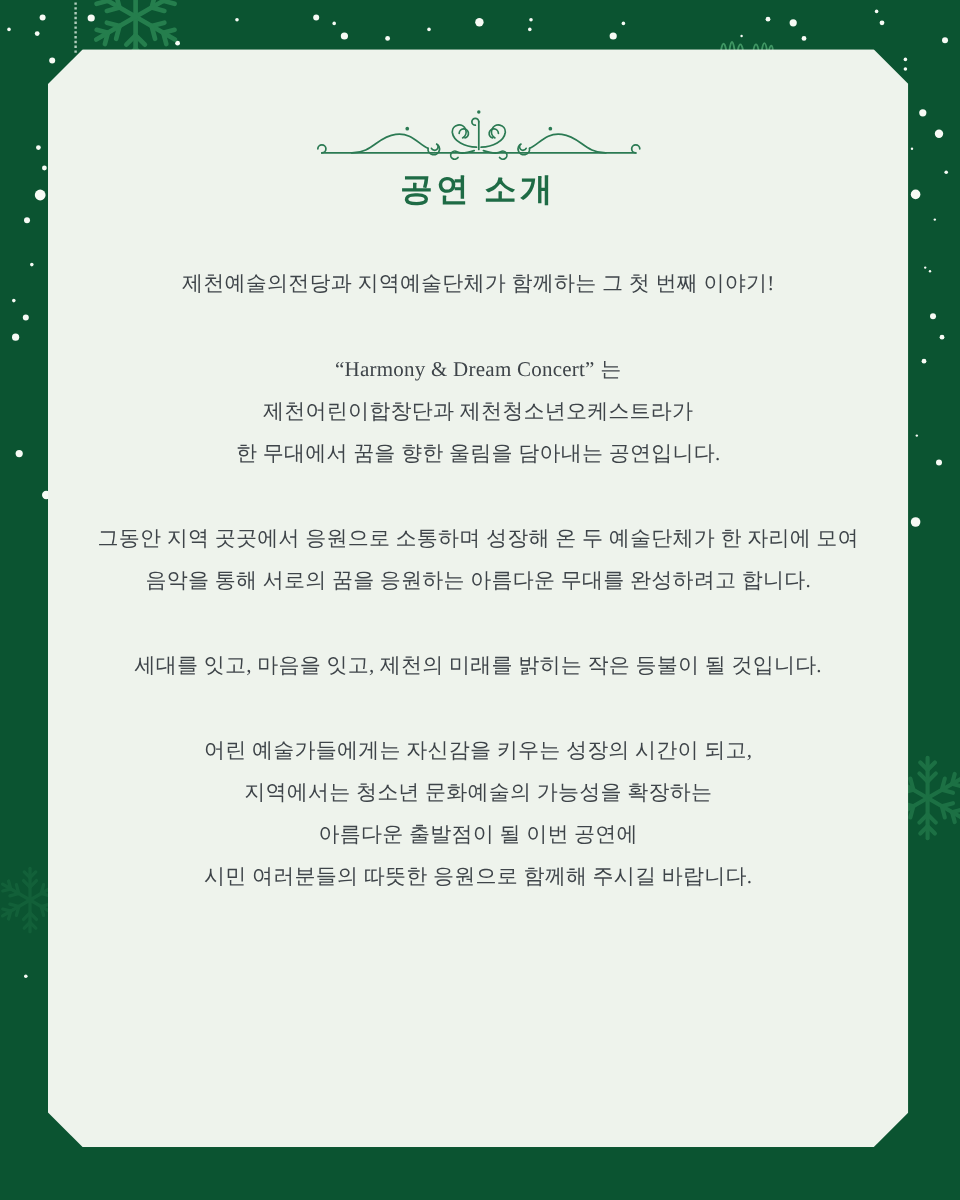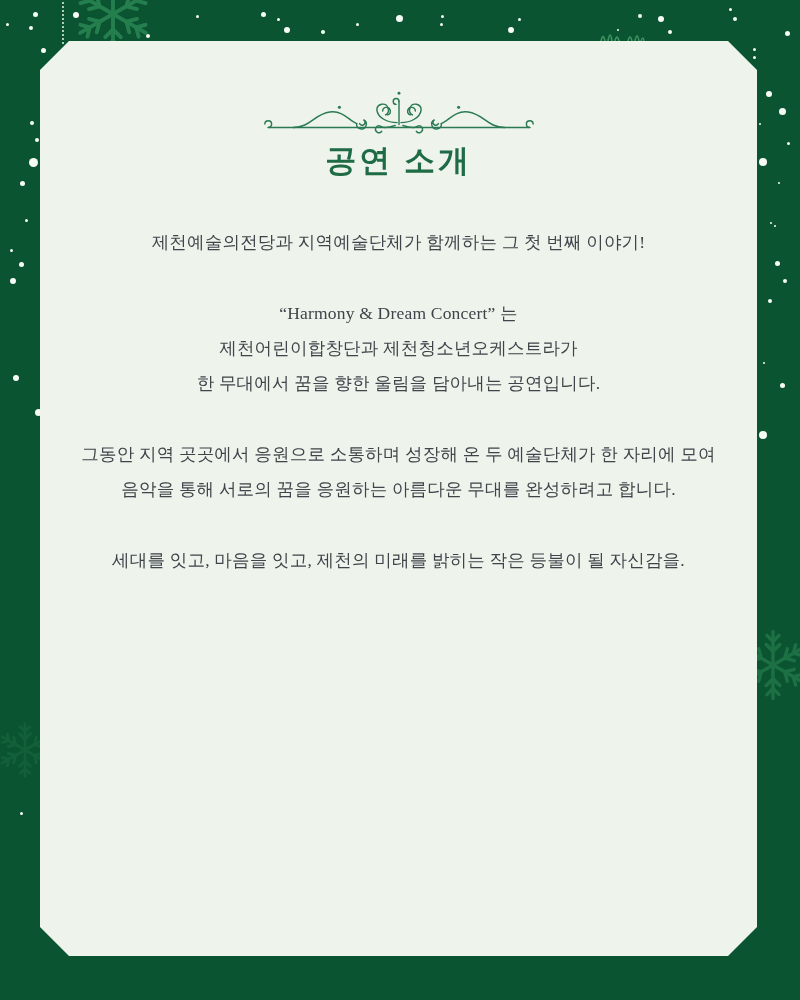--- a/index.html
+++ b/index.html
@@ -29,21 +29,21 @@
   .sprig{position:absolute;color:#3f9663;}
   .card{
     position:absolute;left:40px;top:41px;width:717px;height:915px;
     background:var(--card);
     clip-path:polygon(29px 0,calc(100% - 29px) 0,100% 29px,100% calc(100% - 29px),calc(100% - 29px) 100%,29px 100%,0 calc(100% - 29px),0 29px);
   }
   .content{padding-top:47px;text-align:center;}
   .flourish{display:block;margin:0 auto;}
   .page-title{
     margin-top:2px;margin-bottom:43px;
-    font-size:31px;font-weight:700;letter-spacing:3px;
+    font-size:27px;font-weight:700;letter-spacing:3px;
     color:#1e6b45;
   }
   .para{margin:0 auto;}
   .para + .para{margin-top:36px;}
   .line{
     line-height:35px;font-size:17.5px;letter-spacing:0.2px;
     color:var(--body-text);
   }
 </style>
 </head>
@@ -192,18 +192,24 @@
           <div class="line">제천어린이합창단과 제천청소년오케스트라가</div>
           <div class="line">한 무대에서 꿈을 향한 울림을 담아내는 공연입니다.</div>
         </div>
         <div class="para">
           <div class="line">그동안 지역 곳곳에서 응원으로 소통하며 성장해 온 두 예술단체가 한 자리에 모여</div>
           <div class="line">음악을 통해 서로의 꿈을 응원하는 아름다운 무대를 완성하려고 합니다.</div>
         </div>
         <div class="para">
         </div>
         <div class="para">
-          <div class="line">세대를 잇고, 마음을 잇고, 제천의 미래를 밝히는 작은 등불이 될 자신감을.</div>
+          <div class="line">세대를 잇고, 마음을 잇고, 제천의 미래를 밝히는 작은 등불이 될 것입니다.</div>
+        </div>
+        <div class="para">
+          <div class="line">어린 예술가들에게는 자신감을 키우는 성장의 시간이 되고,</div>
+          <div class="line">지역에서는 청소년 문화예술의 가능성을 확장하는</div>
+          <div class="line">아름다운 출발점이 될 이번 공연에</div>
+          <div class="line">시민 여러분들의 따뜻한 응원으로 함께해 주시길 바랍니다.</div>
         </div>
       </div>
 
   </div>
 </div>
 
 </body></html>

